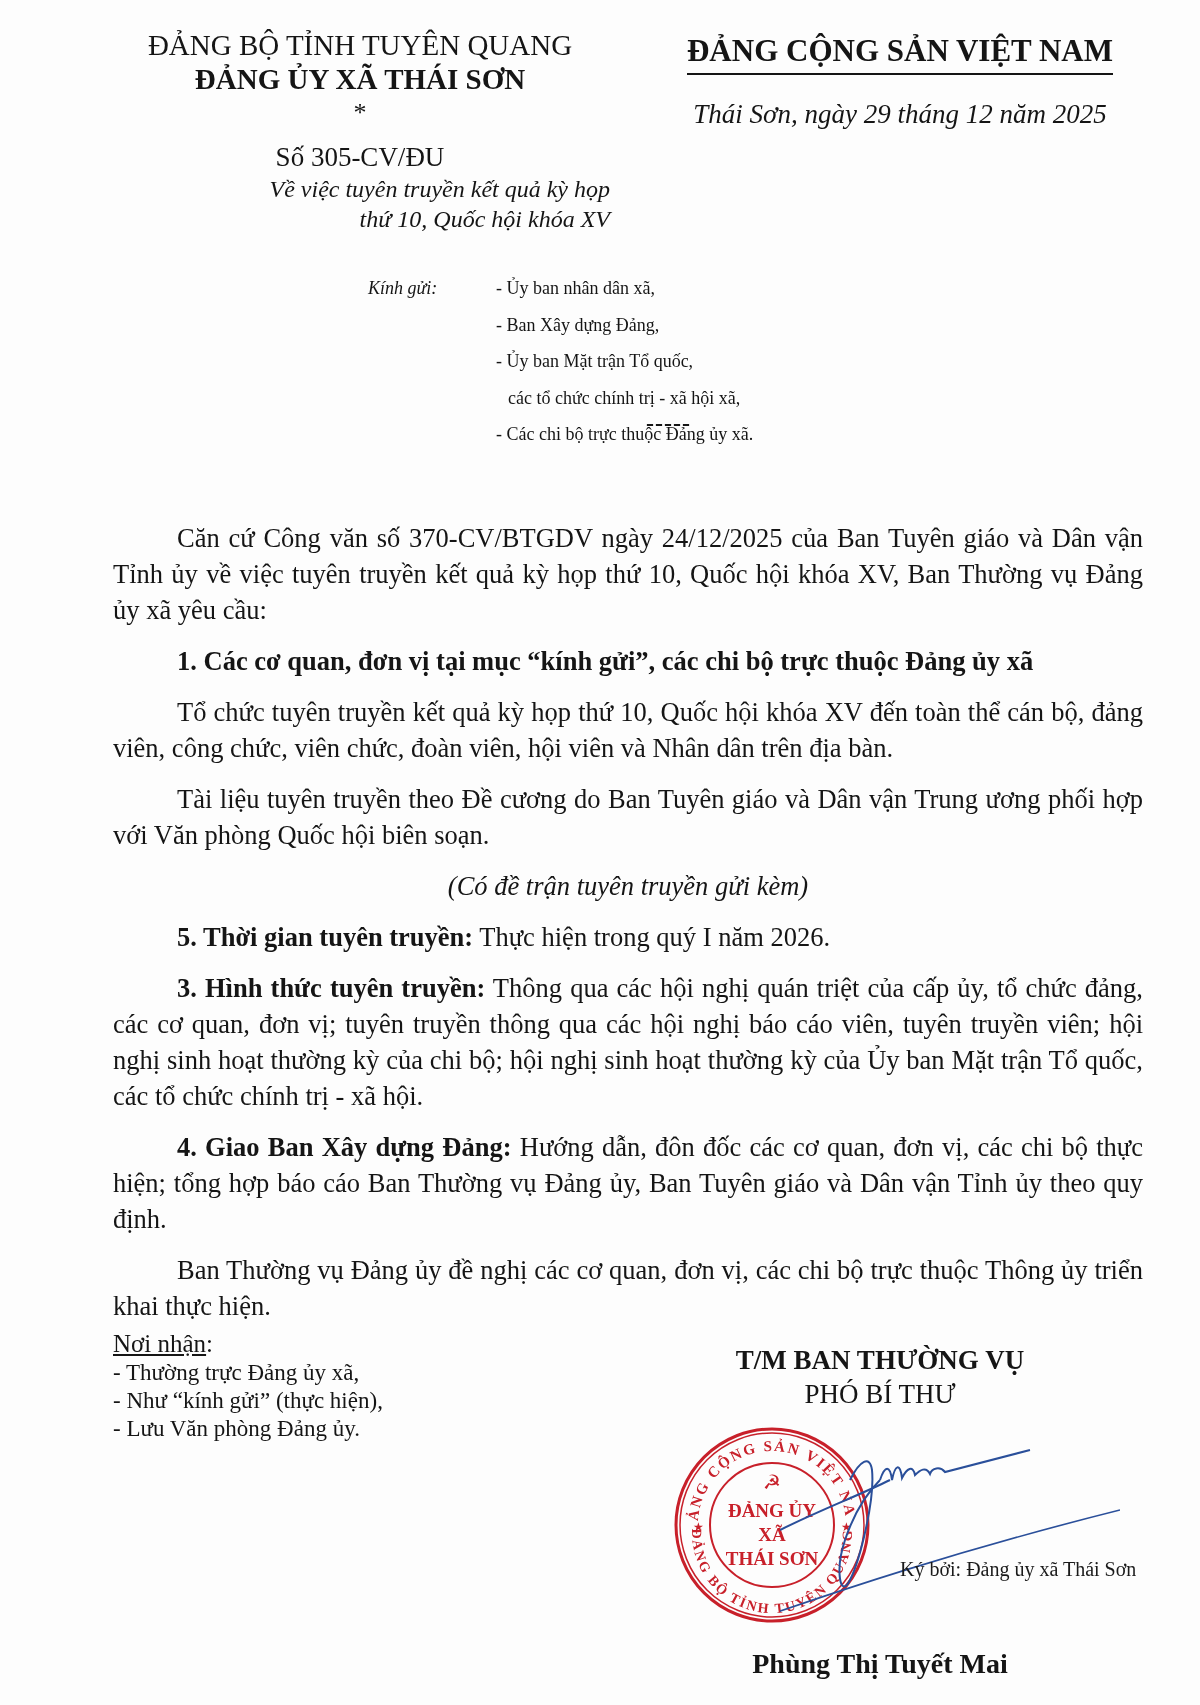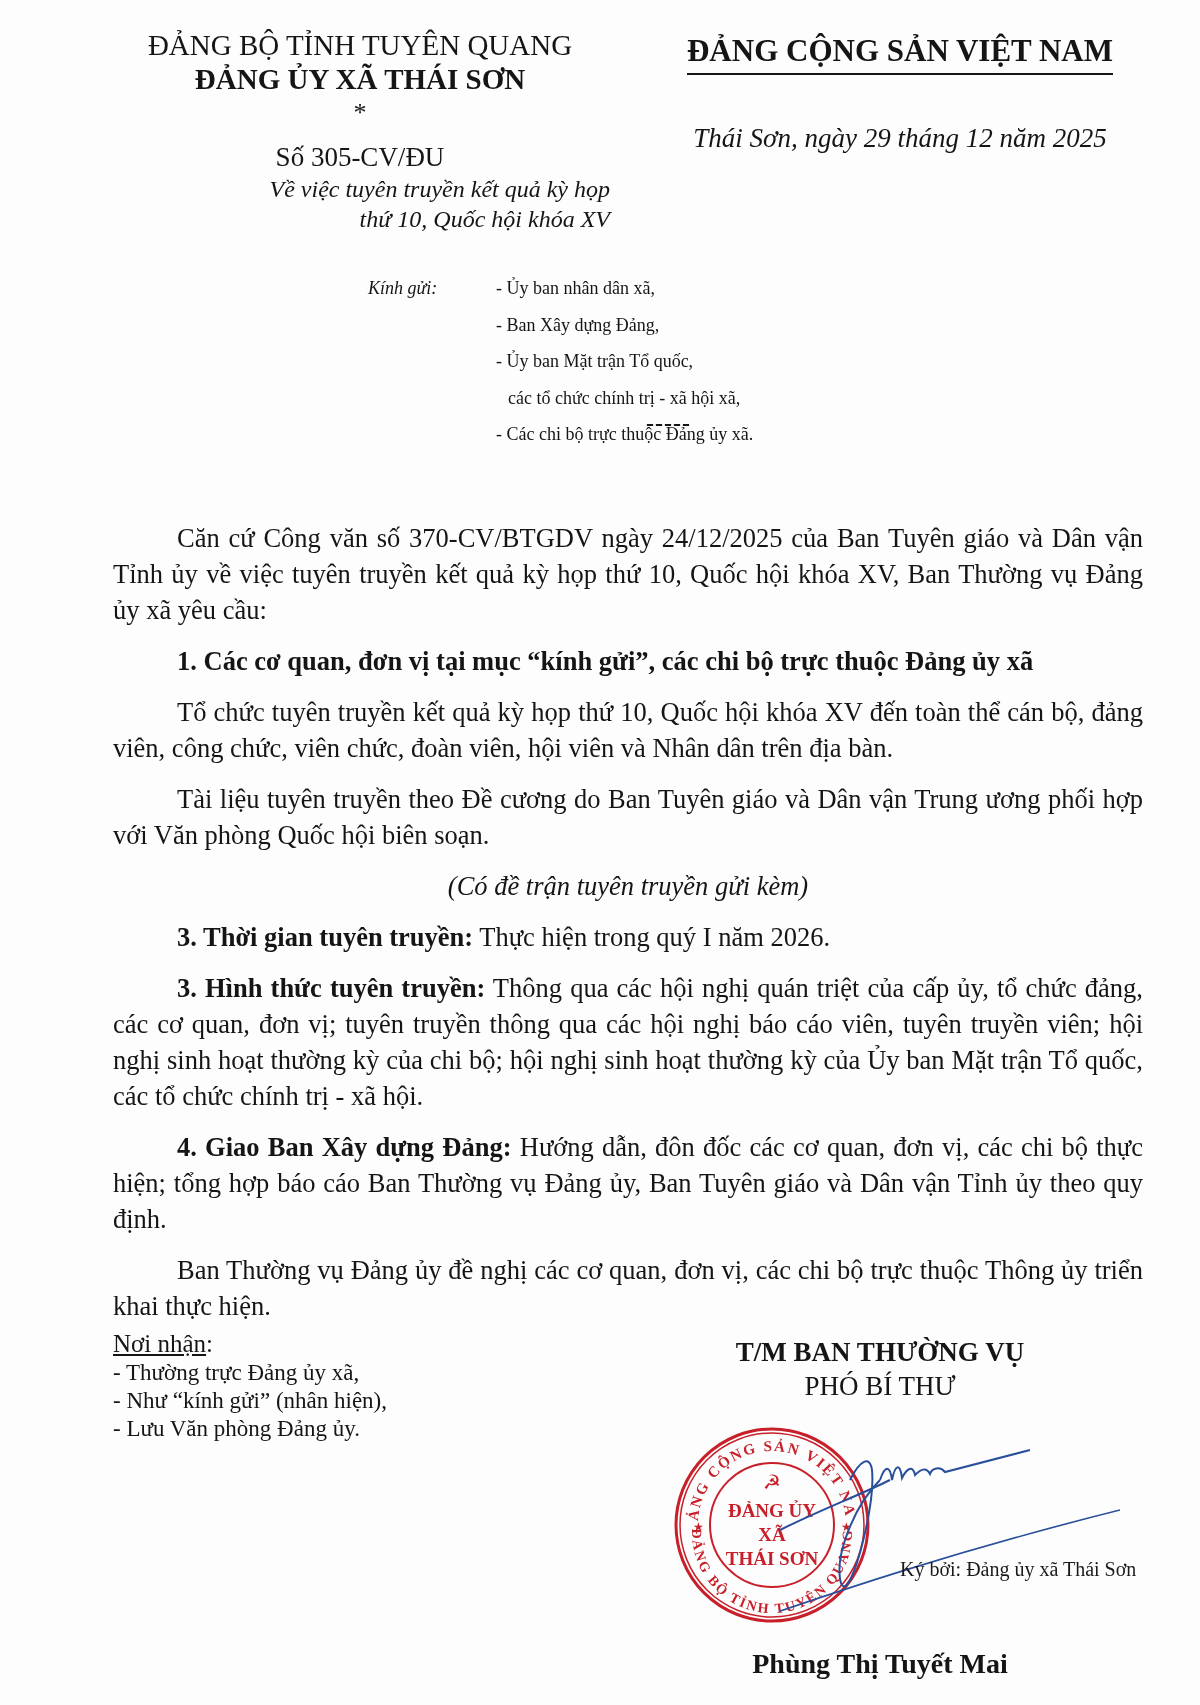--- a/index.html
+++ b/index.html
@@ -12,38 +12,38 @@
     .abs { position: absolute; }
     .center { text-align: center; }
     .hdr-left { left: 110px; top: 28px; width: 500px; }
     .hdr-left .l1 { font-size: 29px; line-height: 34px; }
     .hdr-left .l2 { font-size: 29px; line-height: 34px; font-weight: bold; }
     .hdr-left .star { font-size: 26px; line-height: 26px; margin-top: 4px; }
     .hdr-left .num { font-size: 27px; line-height: 34px; margin-top: 14px; }
     .hdr-left .subj { font-size: 24px; line-height: 30px; font-style: italic; text-align: right; }
     .hdr-right { left: 640px; top: 32px; width: 520px; }
     .hdr-right .party { font-size: 31px; font-weight: bold; line-height: 38px; display: inline-block; border-bottom: 2px solid #151515; padding-bottom: 3px; }
-    .hdr-right .date { font-size: 27px; font-style: italic; margin-top: 46px; line-height: 34px; }
+    .hdr-right .date { font-size: 27px; font-style: italic; margin-top: 22px; line-height: 34px; }
 
     .recipients { left: 368px; top: 270px; font-size: 18px; line-height: 36.5px; }
     .recipients .lbl { font-style: italic; display: inline-block; width: 128px; }
     .recipients .row { white-space: nowrap; }
     .recipients .indent { padding-left: 128px; }
     .recipients .indent2 { padding-left: 140px; }
     .dashes { left: 646px; top: 410px; font-size: 24px; font-weight: bold; letter-spacing: 1px; }
 
     .body { left: 113px; top: 520px; width: 1030px; font-size: 26.5px; line-height: 36px; text-align: justify; }
     .body p { margin: 0 0 15px 0; text-indent: 64px; }
     .body .cnd { text-align: center; font-style: italic; text-indent: 0; }
     .body .h1 { font-weight: bold; text-align: left; }
 
     .recv { left: 113px; top: 1330px; font-size: 23px; line-height: 28px; }
     .recv .t { font-style: italic; text-decoration: underline; font-size: 25px; font-style: normal; }
     .sign { left: 660px; top: 1335px; width: 440px; text-align: center; }
-    .sign .r1 { font-size: 27px; font-weight: bold; line-height: 34px; }
+    .sign .r1 { font-size: 27px; font-weight: bold; line-height: 34px; margin-top: 8px; }
     .sign .r2 { font-size: 27px; line-height: 34px; }
     .signer { left: 660px; top: 1648px; width: 440px; text-align: center; font-size: 28px; font-weight: bold; }
 
     .stamp { left: 672px; top: 1425px; width: 200px; height: 200px; }
     .signedby { left: 900px; top: 1558px; font-size: 20px; color: #1a1a1a; }
     .sig { left: 780px; top: 1440px; width: 340px; height: 180px; }
   </style>
 </head>
 <body>
 
@@ -69,30 +69,30 @@
   <div class="row indent">- Các chi bộ trực thuộc Đảng ủy xã.</div>
 </div>
 <div class="abs dashes">-----</div>
 
 <div class="abs body">
   <p>Căn cứ Công văn số 370-CV/BTGDV ngày 24/12/2025 của Ban Tuyên giáo và Dân vận Tỉnh ủy về việc tuyên truyền kết quả kỳ họp thứ 10, Quốc hội khóa XV, Ban Thường vụ Đảng ủy xã yêu cầu:</p>
   <p class="h1">1. Các cơ quan, đơn vị tại mục “kính gửi”, các chi bộ trực thuộc Đảng ủy xã</p>
   <p>Tổ chức tuyên truyền kết quả kỳ họp thứ 10, Quốc hội khóa XV đến toàn thể cán bộ, đảng viên, công chức, viên chức, đoàn viên, hội viên và Nhân dân trên địa bàn.</p>
   <p>Tài liệu tuyên truyền theo Đề cương do Ban Tuyên giáo và Dân vận Trung ương phối hợp với Văn phòng Quốc hội biên soạn.</p>
   <p class="cnd">(Có đề trận tuyên truyền gửi kèm)</p>
-  <p><b>3. Thời gian tuyên truyền:</b><span> Thực hiện trong quý I năm 2026.</span></p>
+  <p><b>5. Thời gian tuyên truyền:</b><span> Thực hiện trong quý I năm 2026.</span></p>
   <p><b>3. Hình thức tuyên truyền:</b><span> Thông qua các hội nghị quán triệt của cấp ủy, tổ chức đảng, các cơ quan, đơn vị; tuyên truyền thông qua các hội nghị báo cáo viên, tuyên truyền viên; hội nghị sinh hoạt thường kỳ của chi bộ; hội nghị sinh hoạt thường kỳ của Ủy ban Mặt trận Tổ quốc, các tổ chức chính trị - xã hội.</span></p>
   <p><b>4. Giao Ban Xây dựng Đảng:</b><span> Hướng dẫn, đôn đốc các cơ quan, đơn vị, các chi bộ thực hiện; tổng hợp báo cáo Ban Thường vụ Đảng ủy, Ban Tuyên giáo và Dân vận Tỉnh ủy theo quy định.</span></p>
   <p>Ban Thường vụ Đảng ủy đề nghị các cơ quan, đơn vị, các chi bộ trực thuộc Thông ủy triển khai thực hiện.</p>
 </div>
 
 <div class="abs recv">
   <div><span class="t">Nơi nhận</span><span style="font-size:25px">:</span></div>
   <div>- Thường trực Đảng ủy xã,</div>
-  <div>- Như “kính gửi” (nhân hiện),</div>
+  <div>- Như “kính gửi” (thực hiện),</div>
   <div>- Lưu Văn phòng Đảng ủy.</div>
 </div>
 
 <div class="abs sign">
   <div class="r1">T/M BAN THƯỜNG VỤ</div>
   <div class="r2">PHÓ BÍ THƯ</div>
 </div>
 
 <svg class="abs stamp" viewBox="0 0 200 200">
   <defs>

